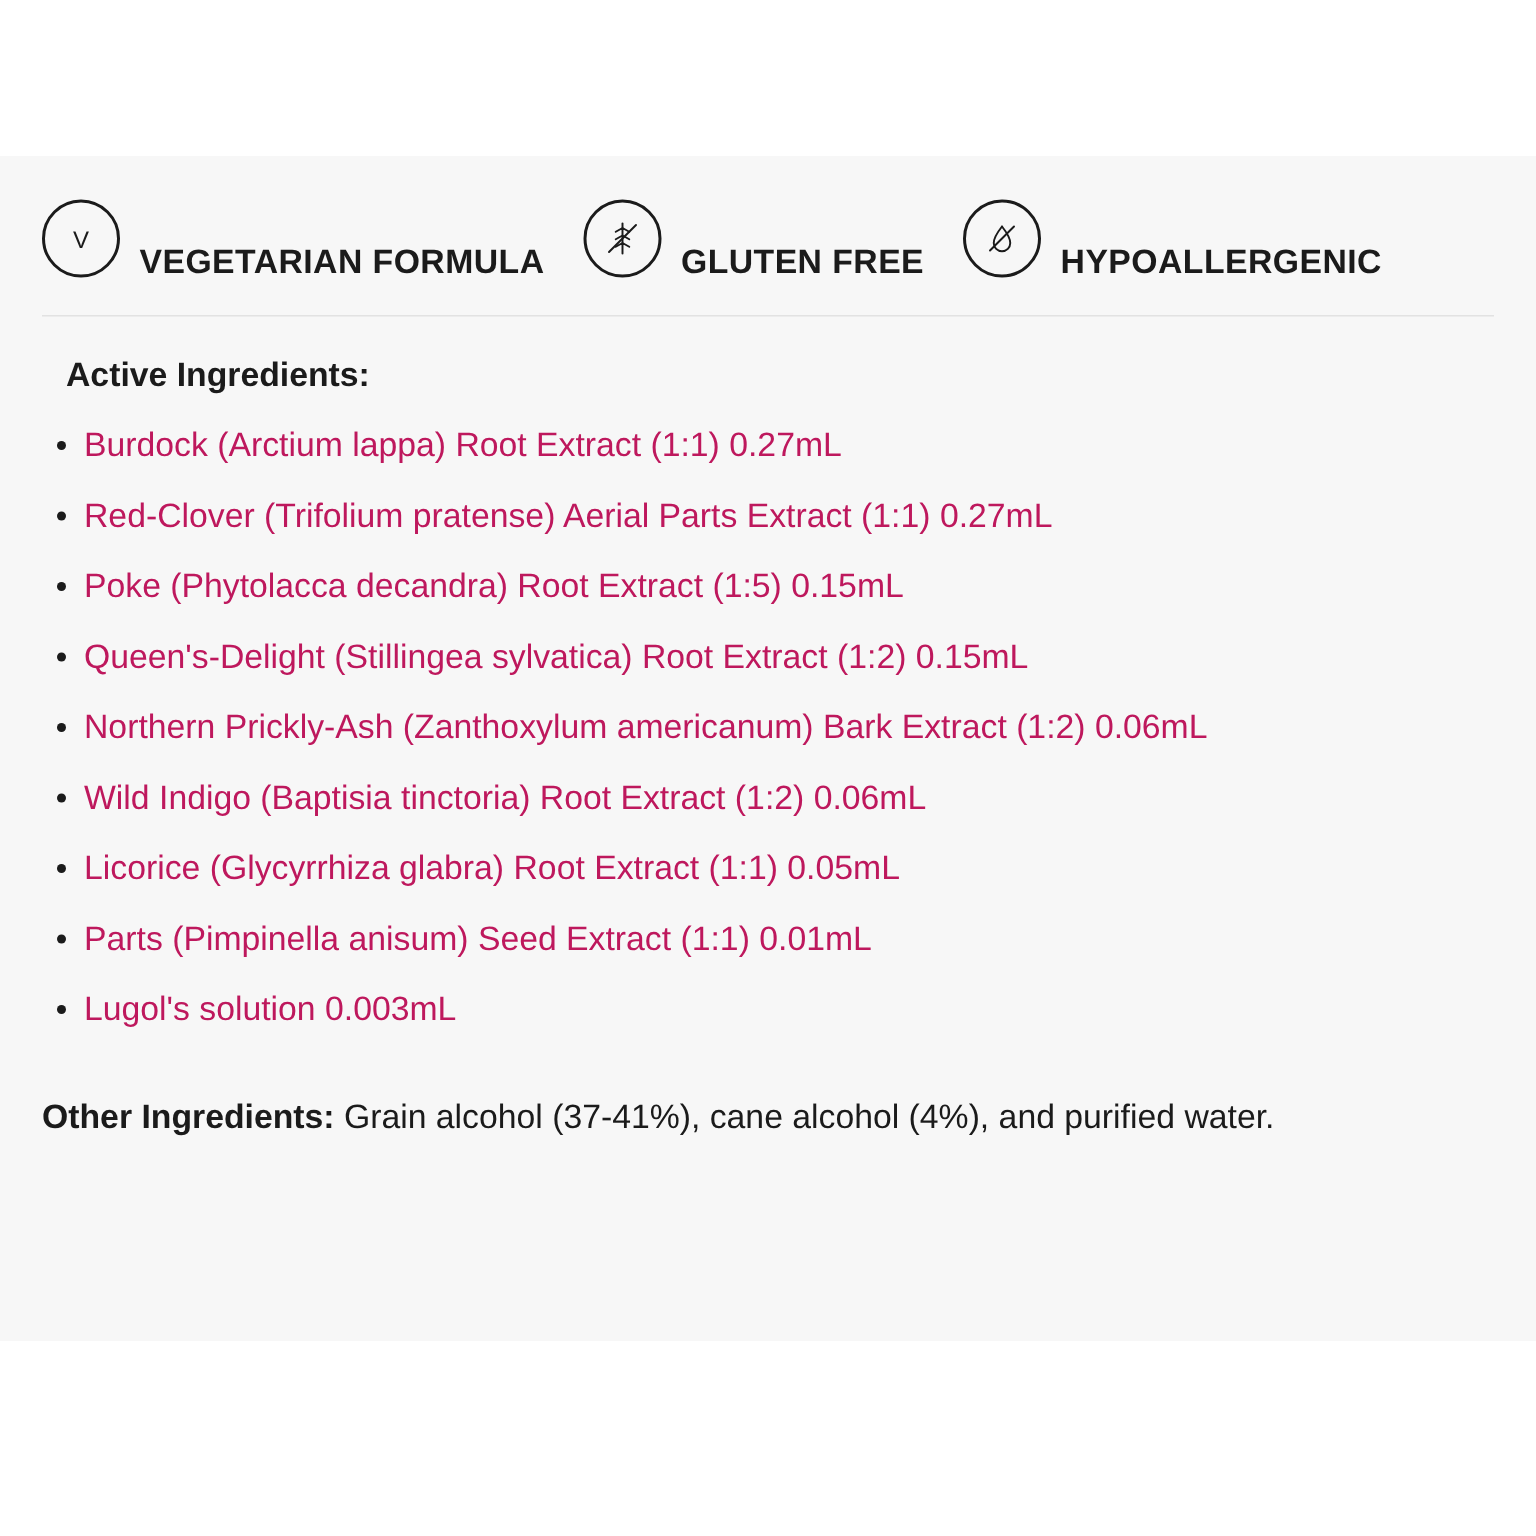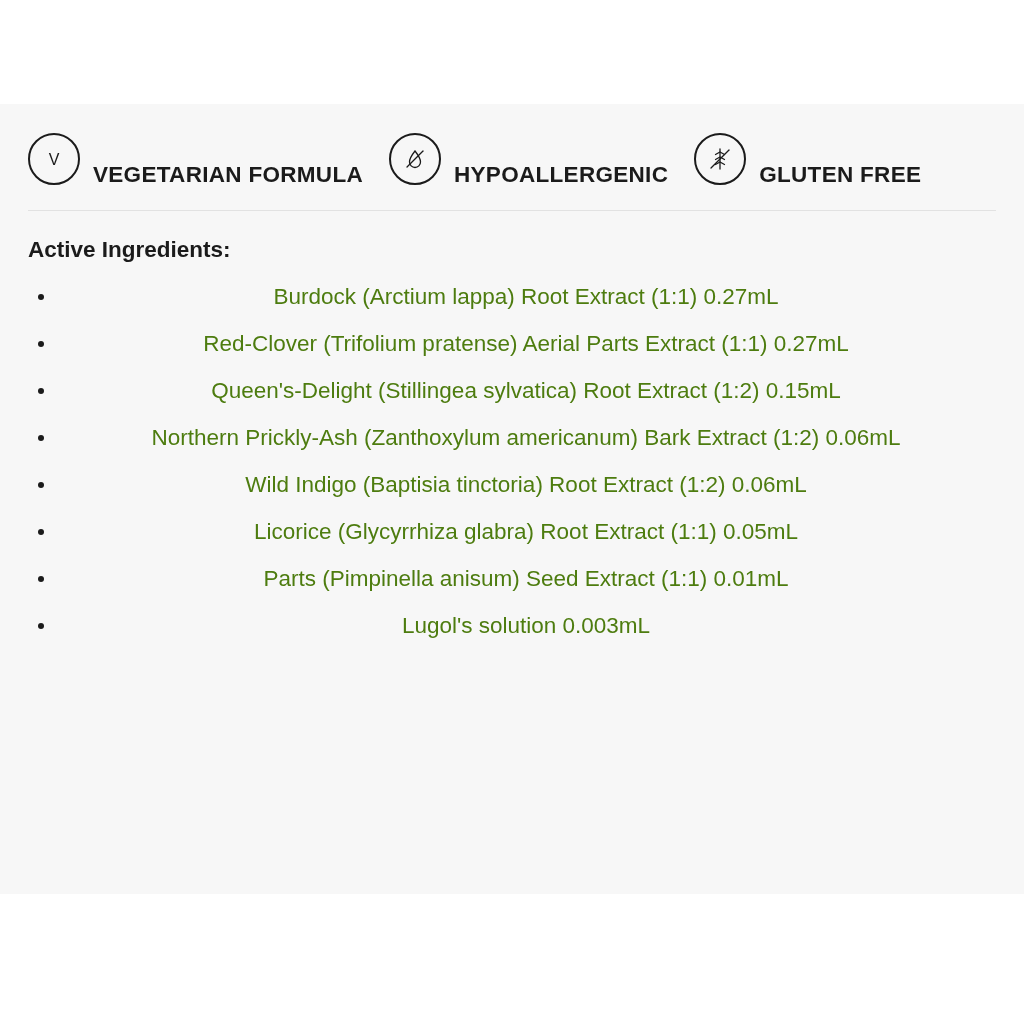--- a/index.html
+++ b/index.html
@@ -61,34 +61,33 @@
     height: 1px;
     background: #e2e2e2;
   }
   .content {
     padding: 26px 28px 0 28px;
   }
   .section-title {
     font-size: 22.5px;
     font-weight: bold;
     color: #1b1b1b;
-    margin: 0 0 10px 0;
+    margin: 0 0 10px 16px;
   }
   ul.ingredients {
     list-style: none;
     margin: 0;
     padding: 0;
   }
   ul.ingredients li {
     position: relative;
     font-size: 22.5px;
     line-height: 47px;
-    color: #4d7c0f;
+    color: #be185d;
     padding-left: 28px;
-    text-align: center;
   }
   ul.ingredients li::before {
     content: "";
     position: absolute;
     left: 10px;
     top: 21px;
     width: 6px;
     height: 6px;
     border-radius: 50%;
     background: #1b1b1b;
@@ -116,56 +115,60 @@
           <text x="15" y="21" text-anchor="middle" font-family="Liberation Sans, sans-serif" font-size="16" fill="#1b1b1b">V</text>
         </svg>
       </span>
       <span class="badge-label">VEGETARIAN FORMULA</span>
     </div>
 
     <div class="badge">
       <span class="badge-icon">
         <svg width="30" height="30" viewBox="0 0 30 30">
           <g stroke="#1b1b1b" stroke-width="1.3" fill="none" stroke-linecap="round">
-            <path d="M15 7 C15 7 9.5 14 9.5 18 a5.5 5.5 0 0 0 11 0 C20.5 14 15 7 15 7 Z"></path>
-            <line x1="7" y1="23" x2="23" y2="7"></line>
-          </g>
-        </svg>
-      </span>
-      <span class="badge-label">HYPOALLERGENIC</span>
-    </div>
-
-    <div class="badge">
-      <span class="badge-icon">
-        <svg width="30" height="30" viewBox="0 0 30 30">
-          <g stroke="#1b1b1b" stroke-width="1.3" fill="none" stroke-linecap="round">
             <line x1="15" y1="5" x2="15" y2="25"></line>
             <path d="M15 8 L10.5 10.5 M15 8 L19.5 10.5"></path>
             <path d="M15 13 L10.5 15.5 M15 13 L19.5 15.5"></path>
             <path d="M15 18 L10.5 20.5 M15 18 L19.5 20.5"></path>
             <line x1="6" y1="24" x2="24" y2="6"></line>
           </g>
         </svg>
       </span>
       <span class="badge-label">GLUTEN FREE</span>
+    </div>
+
+    <div class="badge">
+      <span class="badge-icon">
+        <svg width="30" height="30" viewBox="0 0 30 30">
+          <g stroke="#1b1b1b" stroke-width="1.3" fill="none" stroke-linecap="round">
+            <path d="M15 7 C15 7 9.5 14 9.5 18 a5.5 5.5 0 0 0 11 0 C20.5 14 15 7 15 7 Z"></path>
+            <line x1="7" y1="23" x2="23" y2="7"></line>
+          </g>
+        </svg>
+      </span>
+      <span class="badge-label">HYPOALLERGENIC</span>
     </div>
 
   </div>
 
   <div class="divider"></div>
 
   <div class="content">
     <div class="section-title">Active Ingredients:</div>
 
     <ul class="ingredients">
       <li>Burdock (Arctium lappa) Root Extract (1:1) 0.27mL</li>
       <li>Red-Clover (Trifolium pratense) Aerial Parts Extract (1:1) 0.27mL</li>
+      <li>Poke (Phytolacca decandra) Root Extract (1:5) 0.15mL</li>
       <li>Queen's-Delight (Stillingea sylvatica) Root Extract (1:2) 0.15mL</li>
       <li>Northern Prickly-Ash (Zanthoxylum americanum) Bark Extract (1:2) 0.06mL</li>
       <li>Wild Indigo (Baptisia tinctoria) Root Extract (1:2) 0.06mL</li>
       <li>Licorice (Glycyrrhiza glabra) Root Extract (1:1) 0.05mL</li>
       <li>Parts (Pimpinella anisum) Seed Extract (1:1) 0.01mL</li>
       <li>Lugol's solution 0.003mL</li>
     </ul>
 
+    <div class="other">
+      <span class="other-label">Other Ingredients:</span><span> Grain alcohol (37-41%), cane alcohol (4%), and purified water.</span>
+    </div>
   </div>
 
 </div>
 
 </body></html>

